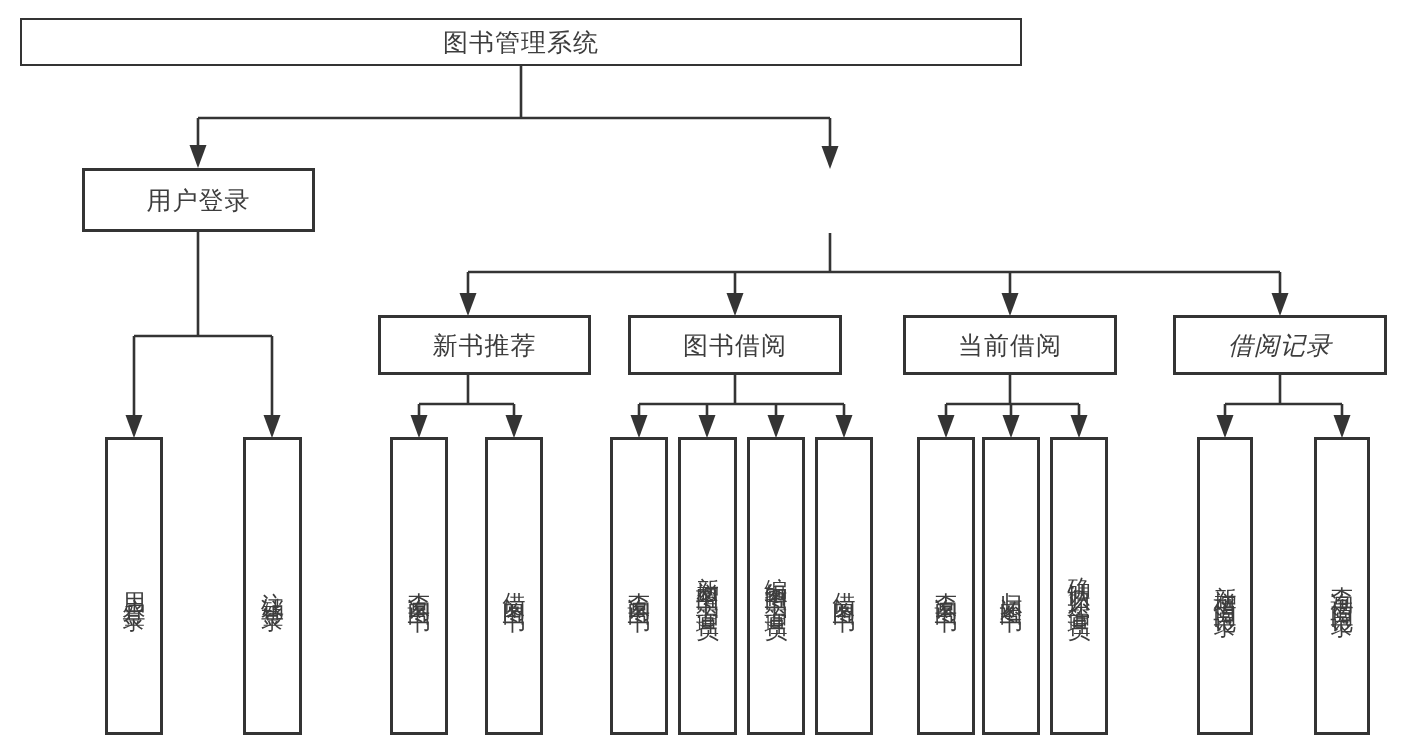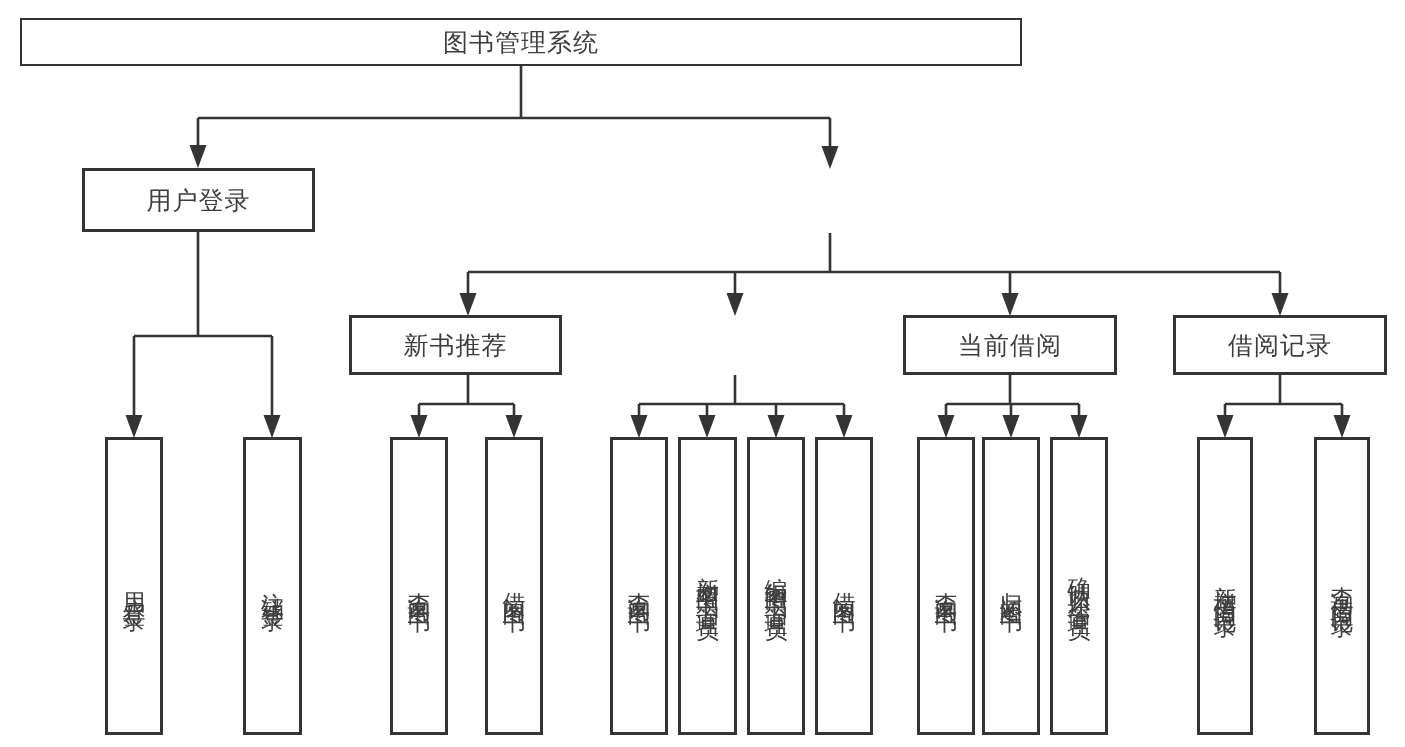--- a/index.html
+++ b/index.html
@@ -93,27 +93,30 @@
   </svg>
 
   <div class="node root h-label" style="left:20px;top:18px;width:1002px;height:48px;">
     <span>图书管理系统</span>
   </div>
 
   <div class="node h-label" style="left:82px;top:168px;width:233px;height:64px;">
     <span>用户登录</span>
   </div>
 
-  <div class="node h-label" style="left:349px;top:315px;width:213px;height:60px;">
+  <div class="node h-label" style="left:378px;top:315px;width:213px;height:60px;">
     <span>新书推荐</span>
+  </div>
+  <div class="node h-label" style="left:628px;top:315px;width:214px;height:60px;">
+    <span>图书借阅</span>
   </div>
   <div class="node h-label" style="left:903px;top:315px;width:214px;height:60px;font-family:Liberation Serif, serif;">
     <span>当前借阅</span>
   </div>
-  <div class="node h-label" style="left:1173px;top:315px;width:214px;height:60px;">
+  <div class="node h-label" style="left:1173px;top:315px;width:214px;height:60px;font-style:italic;">
     <span>借阅记录</span>
   </div>
 
   <div class="node leaf" style="left:105px;top:437px;width:58px;height:298px;">
     <span class="v-text">用户登录</span>
   </div>
   <div class="node leaf" style="left:243px;top:437px;width:59px;height:298px;">
     <span class="v-text">注销登录</span>
   </div>
 

